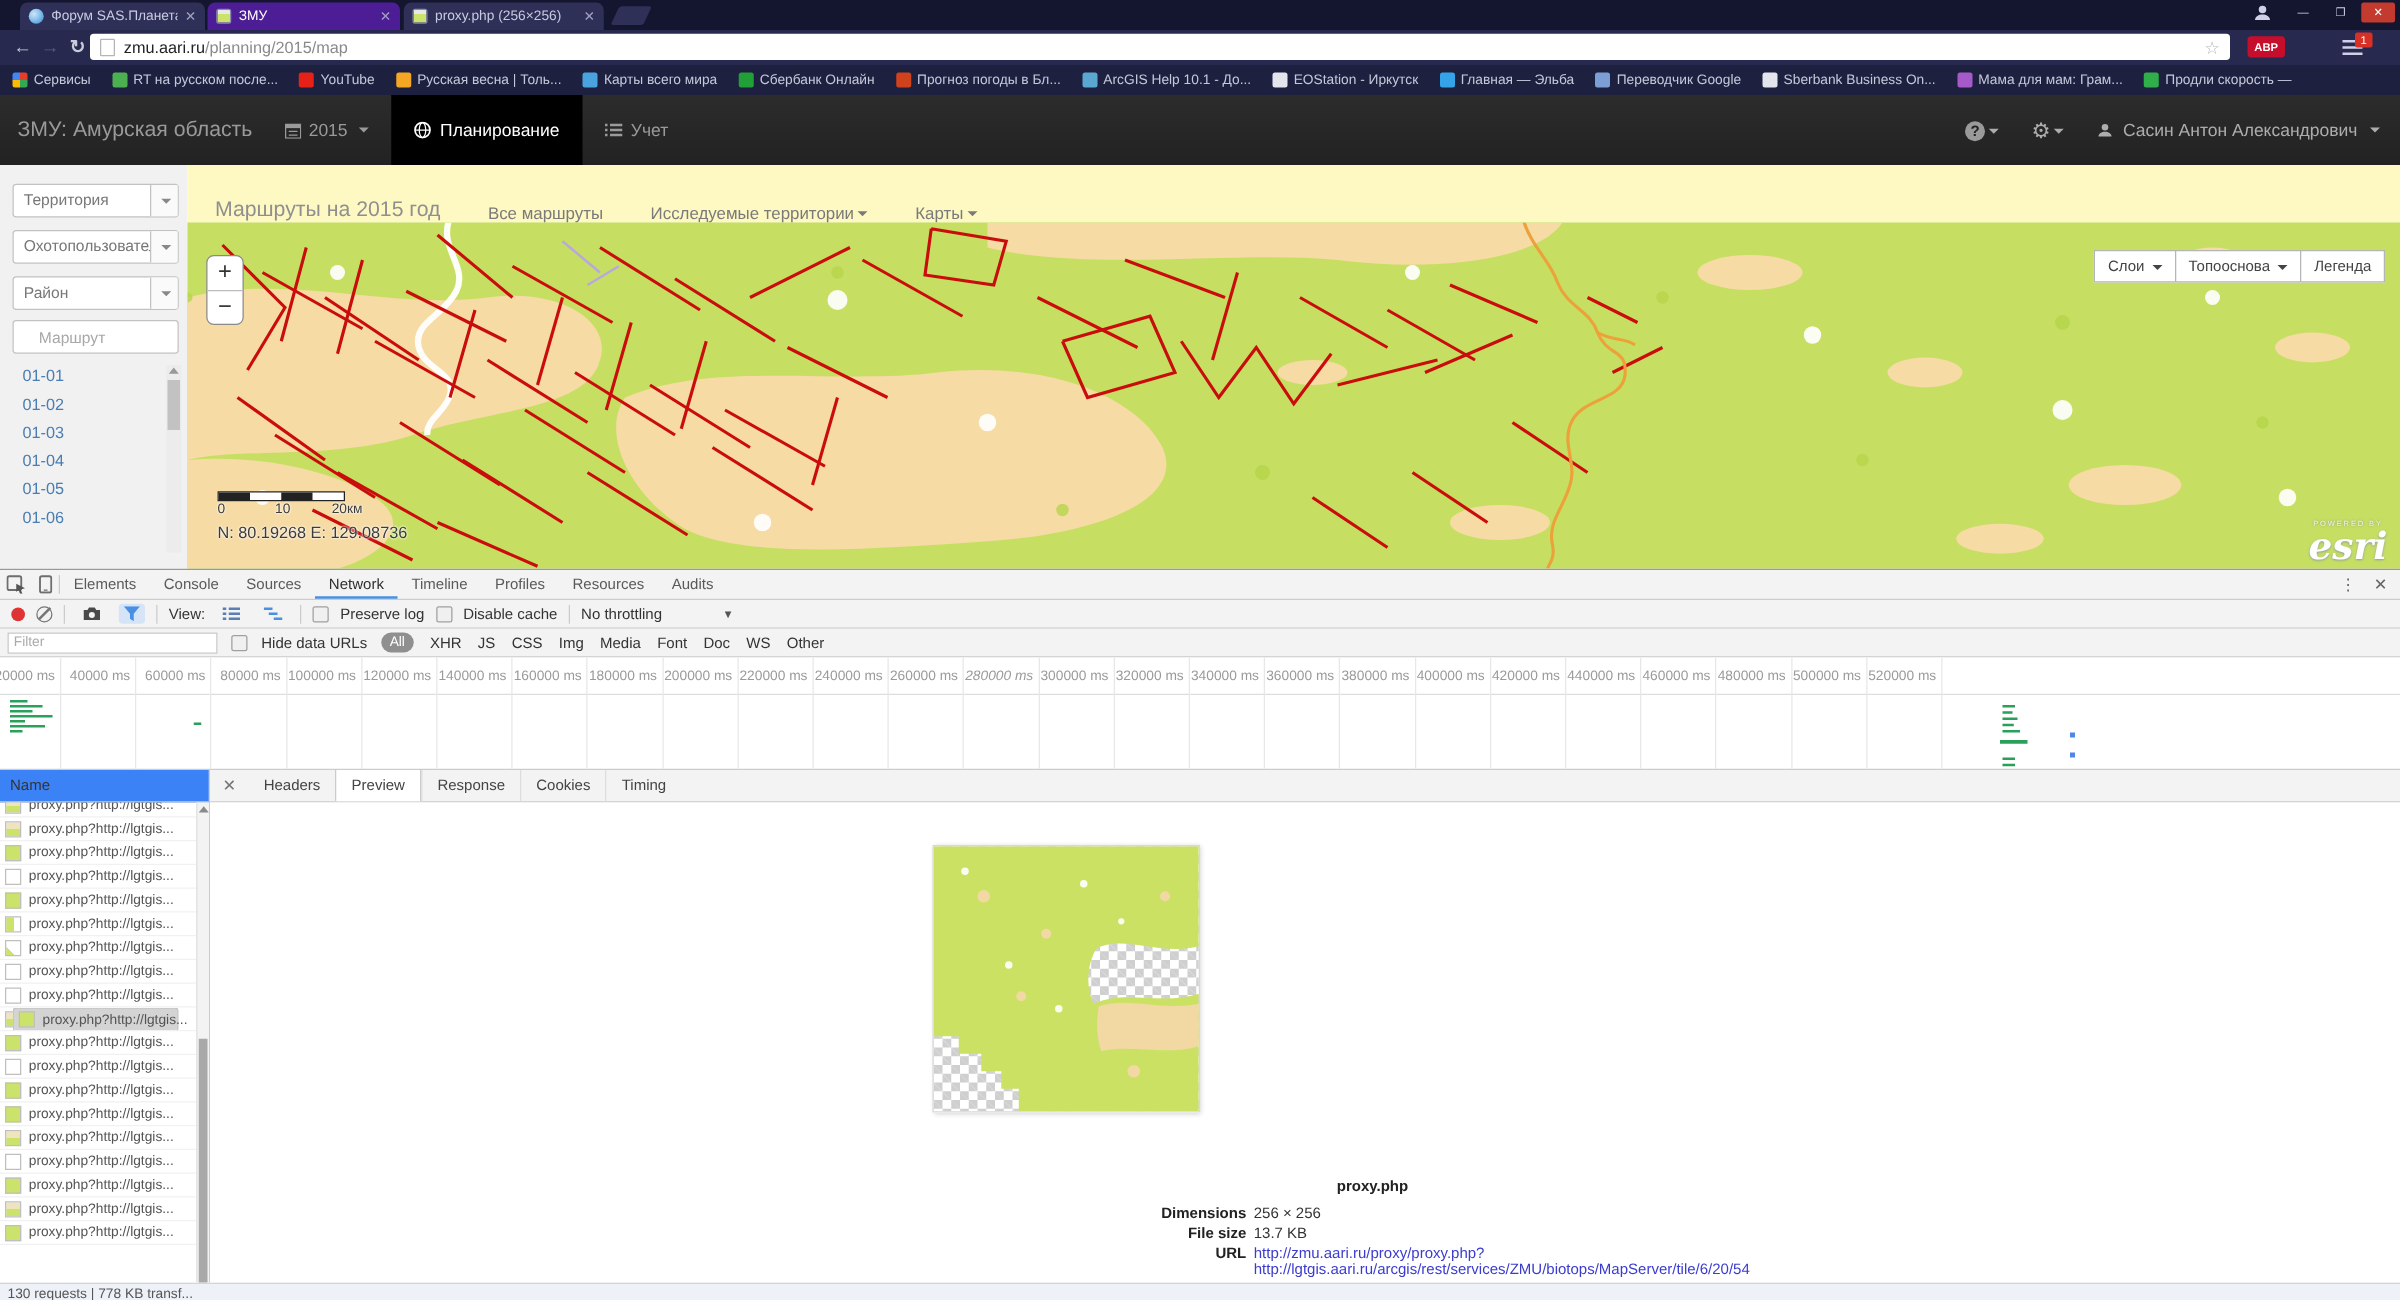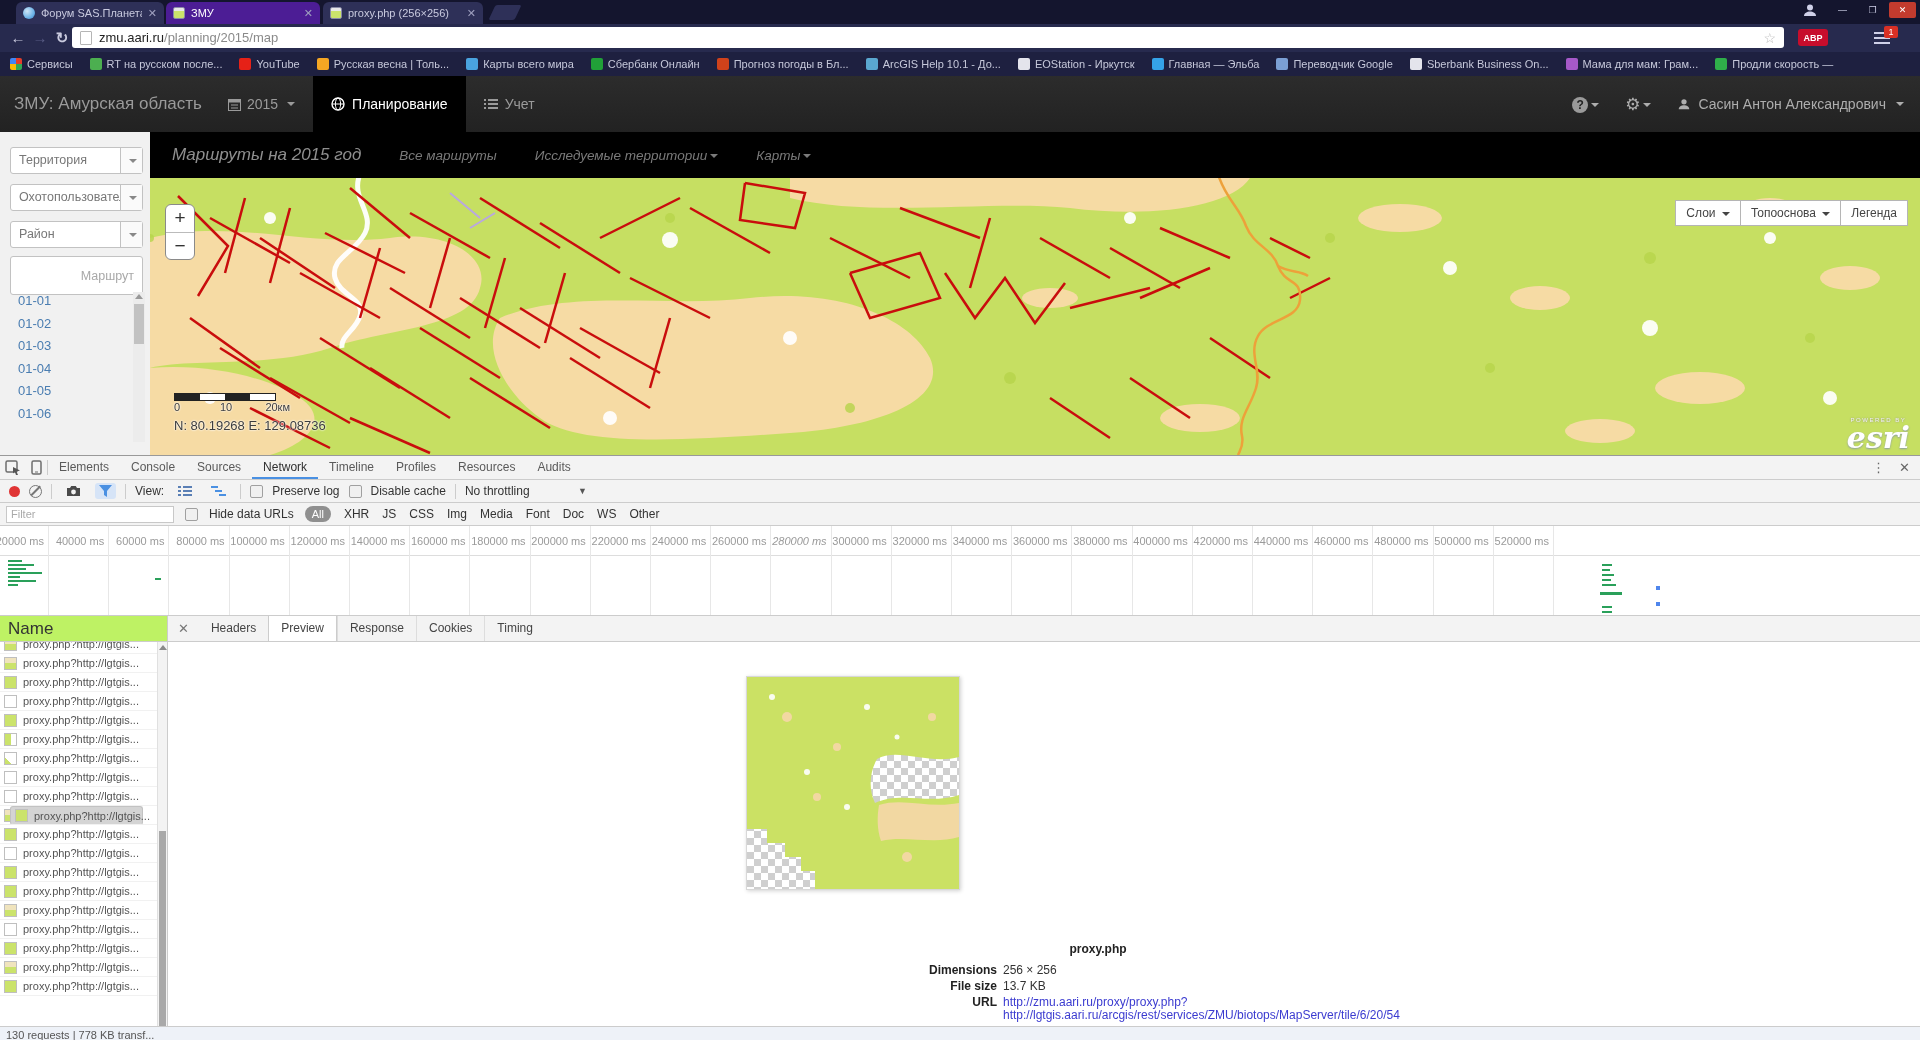--- a/index.html
+++ b/index.html
@@ -52,31 +52,31 @@
   .appright{margin-left:auto;display:flex;align-items:center;gap:26px;margin-right:16px;font-size:14px;color:#adadad;}
   .qmark{display:inline-flex;width:16px;height:16px;border-radius:50%;background:#9a9a9a;color:#222;font-size:12px;font-weight:bold;align-items:center;justify-content:center;}
   .icon-svg{display:inline-block;vertical-align:middle;}
   
   .content{position:absolute;top:132px;left:0;right:0;height:323px;}
   .sidebar{position:absolute;left:0;top:0;width:150px;height:323px;background:#f1f1f1;overflow:hidden;}
   .sel{position:absolute;left:10px;width:133px;height:27px;background:#fff;border:1px solid #c2c2c2;border-radius:3px;
     box-sizing:border-box;display:flex;align-items:stretch;font-size:12.5px;color:#777;}
   .sel .lbl{flex:1;padding:5px 0 0 8px;overflow:hidden;white-space:nowrap;}
   .sel .ddbtn{width:21px;border-left:1px solid #c2c2c2;background:#fafafa;color:#888;display:flex;align-items:center;justify-content:center;}
-  .route-input{position:absolute;left:10px;top:124px;width:133px;height:39px;border:1px solid #c2c2c2;border-radius:3px;
-    box-sizing:border-box;font-size:12.5px;padding:0 8px;color:#555;font-family:"Liberation Sans",sans-serif;text-align:right;}
+  .route-input{position:absolute;left:10px;top:124px;width:133px;height:27px;border:1px solid #c2c2c2;border-radius:3px;
+    box-sizing:border-box;font-size:12.5px;padding:0 20px;color:#555;font-family:"Liberation Sans",sans-serif;}
   .route-input::placeholder{color:#a8a8a8;}
   .routes{position:absolute;left:0;top:158px;width:150px;bottom:0;}
   .route-item{height:22.5px;line-height:22.5px;padding-left:18px;font-size:13px;color:#4a7db1;}
   .side-scroll{position:absolute;right:5px;top:160px;width:12px;height:150px;background:#ececec;}
   .side-scroll .up{position:absolute;top:2px;left:2px;width:0;height:0;border-left:4px solid transparent;border-right:4px solid transparent;border-bottom:5px solid #999;}
   .side-scroll .thumb{position:absolute;top:12px;left:1px;width:10px;height:40px;background:#c2c2c2;}
   
   .main{position:absolute;left:150px;top:0;right:0;height:323px;}
-  .maptoolbar{position:absolute;left:0;top:0;right:0;height:46px;background:#000000;display:flex;align-items:center;gap:38px;padding-left:22px;font-style:italic;}
+  .maptoolbar{position:absolute;left:0;top:0;right:0;height:46px;background:#fef9c3;display:flex;align-items:flex-end;gap:38px;padding-left:22px;}
   .map-title{font-size:17px;color:#8f8f8f;}
   .map-link{font-size:13.5px;color:#7a7a7a;}
   .map{position:absolute;left:0;top:46px;right:0;height:277px;overflow:hidden;background:#c6df62;}
   .zoomctl{position:absolute;left:15px;top:26px;width:30px;height:56px;background:#fff;border:1px solid #8a8a8a;border-radius:6px;box-sizing:border-box;}
   .zoomctl .z{height:27px;line-height:26px;text-align:center;font-size:19px;color:#333;}
   .zoomctl .z.plus{border-bottom:1px solid #bbb;}
   .maprt{position:absolute;top:22px;right:12px;display:flex;}
   .mapbtn{background:#fff;border:1px solid #b5b5b5;font-size:12px;color:#444;padding:5px 10px;margin-left:-1px;white-space:nowrap;}
   .scaleblock{position:absolute;left:24px;bottom:22px;color:#3c3c3c;}
   .scalebar{width:100px;height:6px;border:1px solid #222;display:flex;background:#fff;}
@@ -111,21 +111,21 @@
   .pill{background:#8f8f8f;color:#fff;border-radius:9px;padding:2px 7px;font-size:11px;}
   .ftype{color:#333;}
   .dt-timeline{position:relative;height:90px;background:#fff;border-bottom:1px solid #ccc;box-sizing:border-box;overflow:hidden;}
   .grid{position:absolute;top:0;width:1px;height:90px;background:#e7e7e7;}
   .rline{position:absolute;left:0;right:0;top:29px;height:1px;background:#ddd;}
   .tick{position:absolute;top:9px;font-size:11px;color:#9a9a9a;transform:translateX(-100%);white-space:nowrap;}
   .mark{position:absolute;background:#2aa05a;}
   .mark.blue{background:#4f86ec;}
   .dt-body{position:relative;height:410px;}
   .namecol{position:absolute;left:0;top:0;width:168px;height:100%;border-right:1px solid #ccc;box-sizing:border-box;background:#fff;}
-  .namehdr{height:26px;line-height:25px;padding-left:8px;border-bottom:1px solid #ccc;font-size:17px;color:#333;box-sizing:border-box;background:#bef264;}
+  .namehdr{height:26px;line-height:25px;padding-left:8px;border-bottom:1px solid #ccc;font-size:12px;color:#333;box-sizing:border-box;background:#3b82f6;}
   .rows{position:absolute;left:0;top:26px;right:10px;bottom:0;overflow:hidden;}
   .rowsinner{position:relative;top:-7px;}
   .req{display:flex;align-items:center;gap:6px;height:19px;padding-left:4px;border-bottom:1px solid #f1f1f1;font-size:11px;color:#545454;white-space:nowrap;box-sizing:border-box;}
   .req.sel{background:#d4d4d4;}
   .ic13{width:13px;height:13px;border:1px solid #bfbfbf;box-sizing:border-box;flex:none;background:#fff;}
   .ic13.green{background:#cbe36b;}
   .ic13.pale{background:linear-gradient(180deg,#f0e4bd 50%,#cbe36b 50%);}
   .ic13.half{background:linear-gradient(90deg,#cbe36b 55%,#fff 55%);}
   .ic13.corner{background:linear-gradient(45deg,#cbe36b 30%,#fff 30%);}
   .listscroll{position:absolute;right:0;top:26px;width:10px;bottom:0;background:#f3f3f3;border-left:1px solid #e0e0e0;box-sizing:border-box;}

